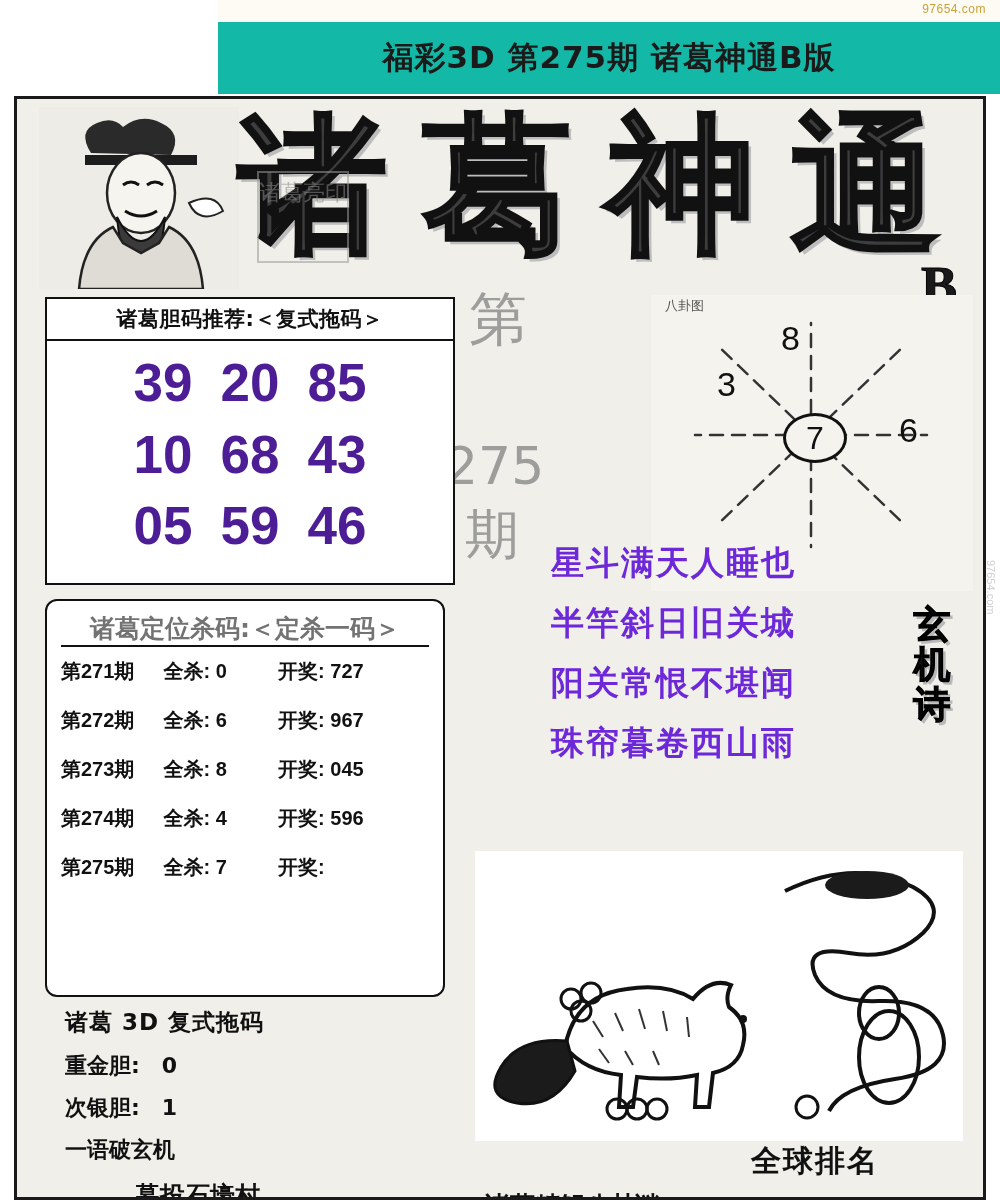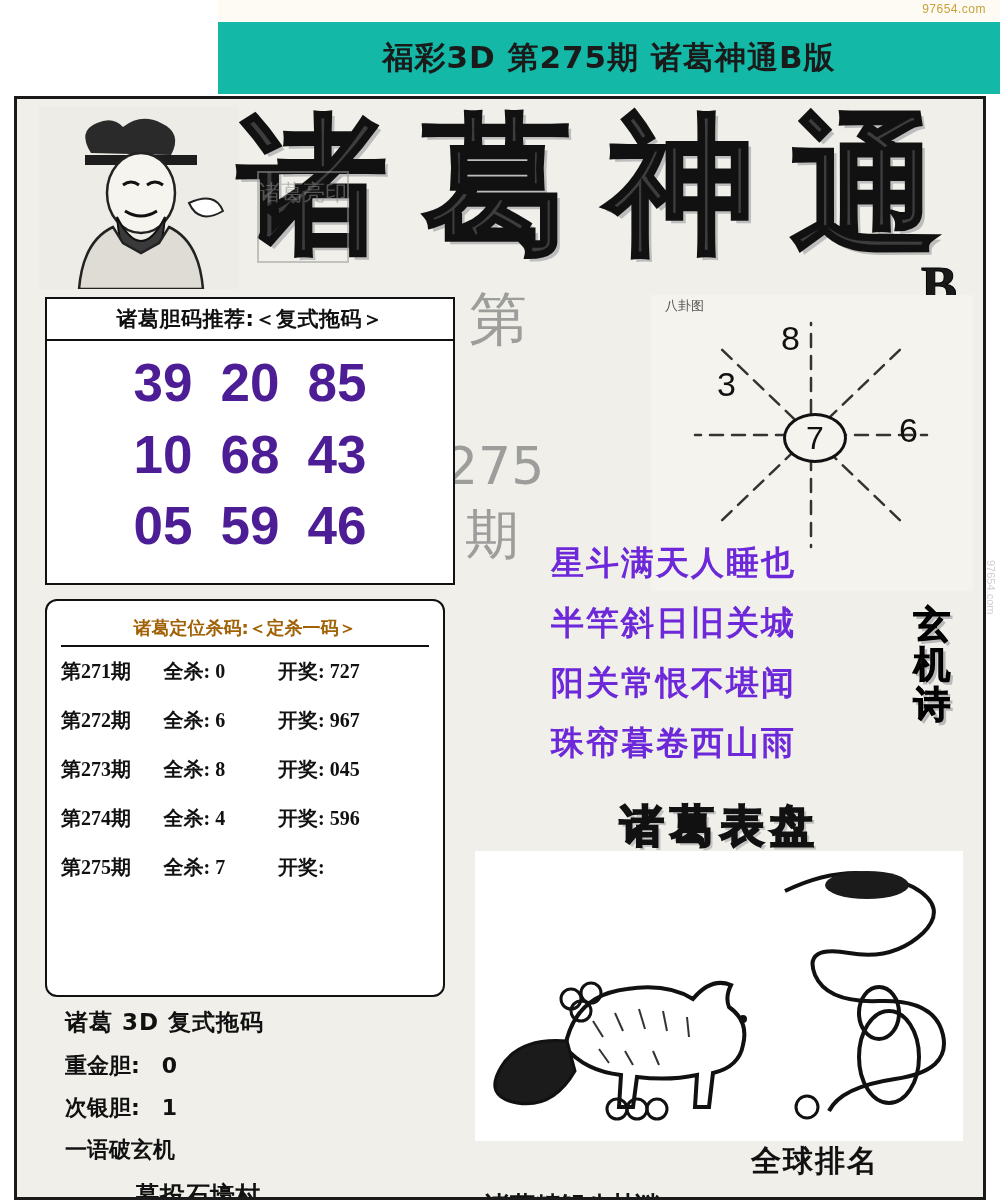--- a/index.html
+++ b/index.html
@@ -170,30 +170,30 @@
     left: 28px; top: 500px;
     width: 400px; height: 398px;
     border-radius: 12px;
     border: 2px solid #111;
   }
   .kill-head {
     margin: 10px 14px 0 14px;
     height: 34px;
     border-bottom: 2px solid #111;
     display: flex; align-items: center; justify-content: center;
-    font-size: 18px; font-weight: bold; color: #a16207;
+    font-size: 25px; font-weight: bold; color: #737373;
     font-family: "DejaVu Sans", sans-serif;
   }
   .kill-row {
     display: flex;
     align-items: center;
     font-size: 20px;
     font-weight: bold;
     color: #111;
-    font-family: Liberation Serif, serif;
+    font-family: Liberation Sans, sans-serif;
     padding: 11px 17px 11px 14px;
     justify-content: flex-end;
   }
   .kr-issue { width: 104px; }
   .kr-kill  { width: 116px; }
   .kr-open  { width: 150px; }
   
   .ll {
     position: absolute;
     left: 48px;
@@ -451,21 +451,20 @@
         <span>7</span>
       </div>
     </div>
 
     <div class="poem-line" style="left:534px; top:442px;">星斗满天人睡也</div>
     <div class="poem-line" style="left:534px; top:502px;">半竿斜日旧关城</div>
     <div class="poem-line" style="left:534px; top:562px;">阳关常恨不堪闻</div>
     <div class="poem-line" style="left:534px; top:622px;">珠帘暮卷西山雨</div>
     <div class="xuanji">玄机诗</div>
 
-    <div class="banner-title">诸葛表盘</div>
 
     <div class="art-panel">
       <svg width="488" height="290" viewBox="0 0 488 290">
         <rect x="0" y="0" width="488" height="290" fill="#ffffff"></rect>
 
         <path d="M310 40 q70 -34 128 -4 q36 20 10 46 q-30 28 -74 20 q-46 -8 -34 22 q12 28 64 26 q56 -2 64 34 q8 36 -48 44 q-54 8 -66 32" fill="none" stroke="#111" stroke-width="4"></path>
         <ellipse cx="392" cy="34" rx="42" ry="14" fill="#1b1b1b"></ellipse>
         <ellipse cx="414" cy="206" rx="30" ry="46" fill="none" stroke="#111" stroke-width="4"></ellipse>
         <ellipse cx="404" cy="162" rx="20" ry="26" fill="none" stroke="#111" stroke-width="4"></ellipse>
 

